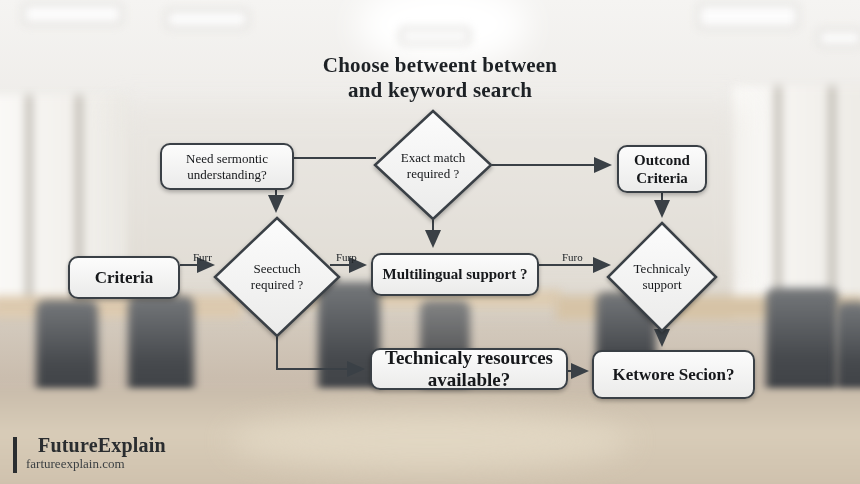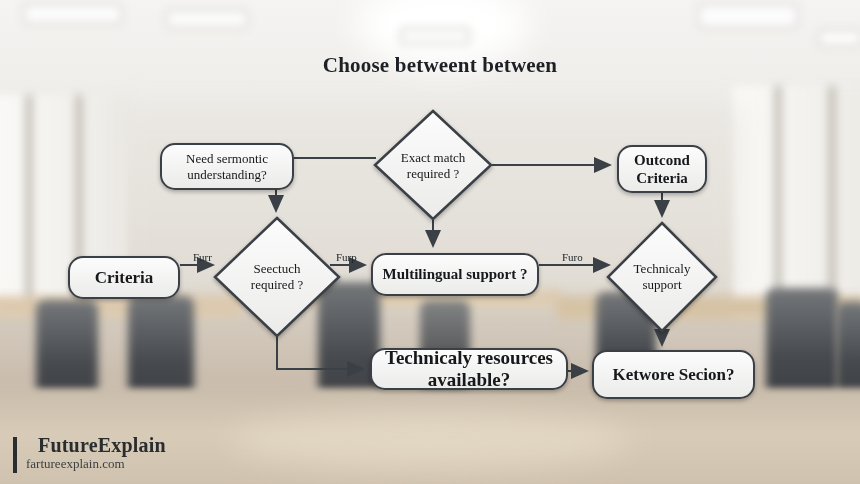--- a/index.html
+++ b/index.html
@@ -35,21 +35,21 @@
   .c6{left:766px;top:288px;width:72px;height:128px;}
   .c7{left:836px;top:302px;width:34px;height:110px;}
   .floor{left:-10px;top:388px;width:880px;height:100px;background:linear-gradient(180deg,#c9bcab,#d8ccb8 45%,#cfc1ad);filter:blur(3px);}
   .floorlight{left:230px;top:412px;width:400px;height:58px;background:#e6dcc8;border-radius:50%;opacity:.7;filter:blur(14px);}
 
   
   .layer{position:absolute;inset:0;}
   .title{position:absolute;left:240px;top:53px;width:400px;text-align:center;
          font-size:21px;line-height:25px;font-weight:700;color:#1d2125;letter-spacing:.2px;}
   .node{position:absolute;display:flex;align-items:center;justify-content:center;text-align:center;
-        background:linear-gradient(180deg,#fcfcfc,#ebebea);border:2px solid #3a4046;border-radius:15px;
+        background:linear-gradient(180deg,#fcfcfc,#ebebea);border:2px solid #3a4046;border-radius:10px;
         color:#16181b;box-shadow:0 2px 4px rgba(0,0,0,.28);box-sizing:border-box;padding:14px 6px;}
   .dtext{position:absolute;display:flex;flex-direction:column;align-items:center;justify-content:center;
          text-align:right;color:#16181b;font-size:13px;line-height:16px;font-weight:500;}
   .small{font-size:13px;line-height:16px;font-weight:500;}
   .edge-label{position:absolute;font-size:11px;font-weight:500;color:#23272b;}
   svg{position:absolute;inset:0;}
 
   
   .brandbar{position:absolute;left:13px;top:437px;width:4px;height:36px;background:#2a2d30;}
   .brand{position:absolute;left:38px;top:434px;font-size:20px;font-weight:700;color:#2a2d30;letter-spacing:.2px;}
@@ -118,20 +118,21 @@
       <polygon points="433,111 491,165 433,219 375,165"></polygon>
       <polygon points="277,218 339,277 277,336 215,277"></polygon>
       <polygon points="662,223 716,277 662,331 608,277"></polygon>
     </g>
   </svg>
 
   <div class="layer">
 
     <div class="title">
       <div>Choose betweent between</div>
+      <div>and keyword search</div>
     </div>
 
     <div class="node small" style="left:160px;top:143px;width:134px;height:47px;">
       <div>
         <div>Need sermontic</div>
         <div>understanding?</div>
       </div>
     </div>
 
     <div class="dtext" style="left:383px;top:149px;width:100px;height:34px;">

